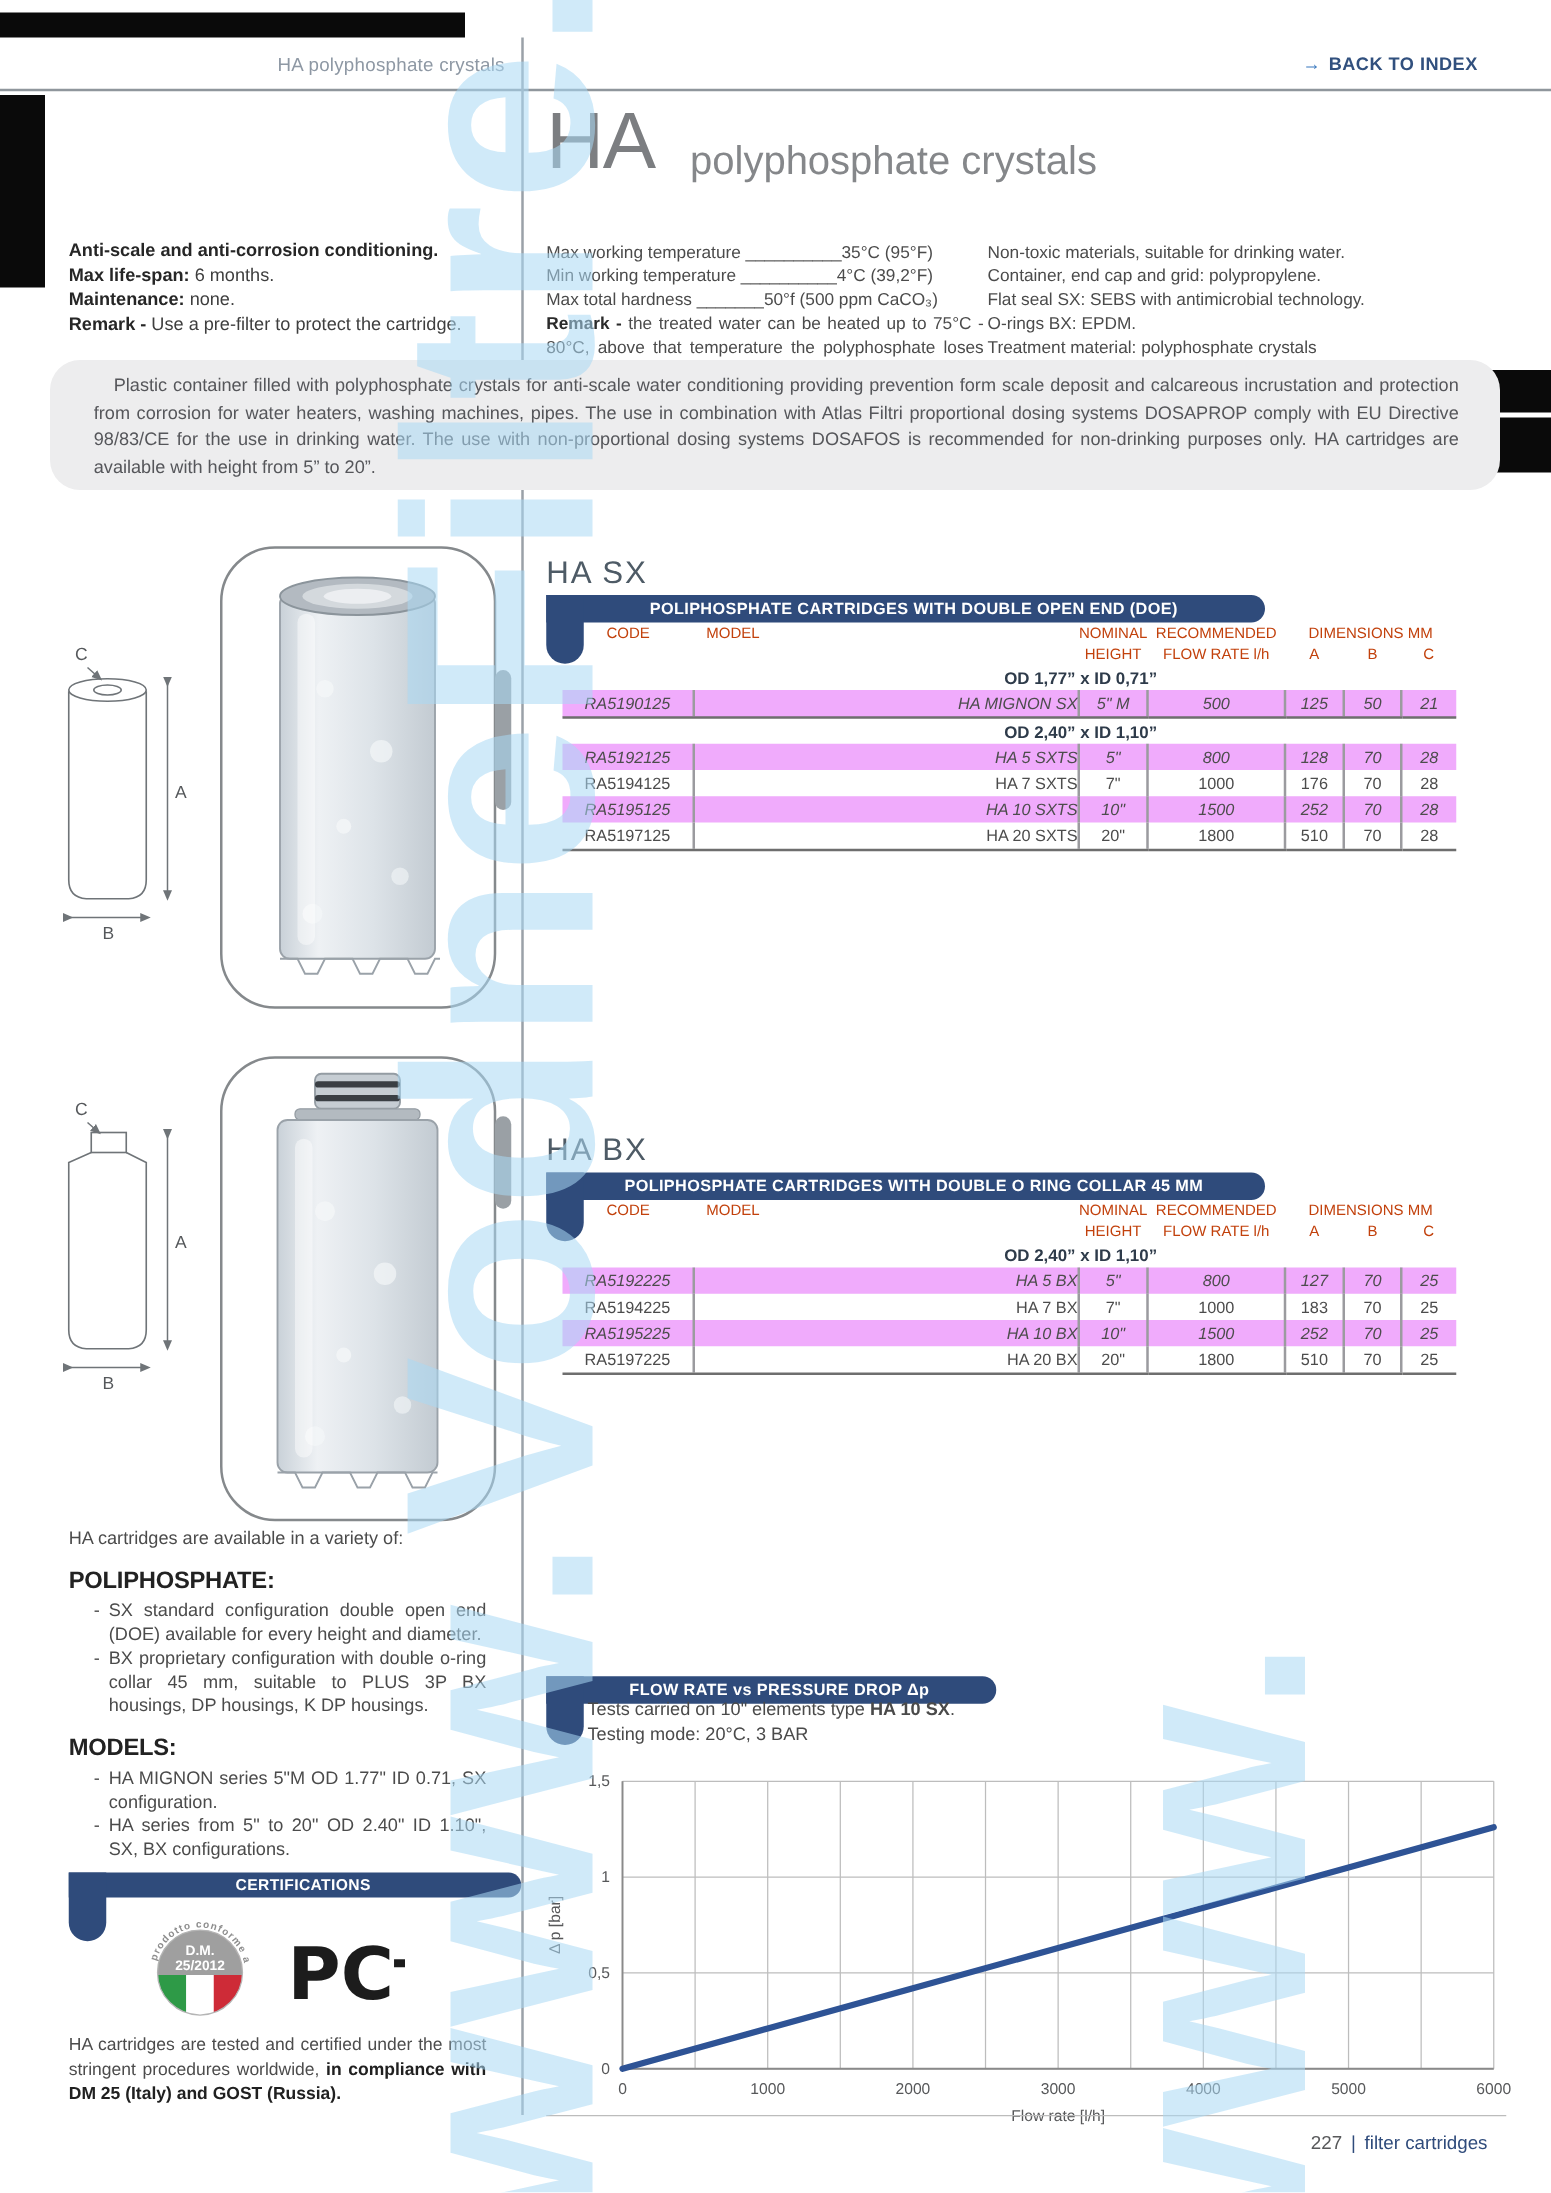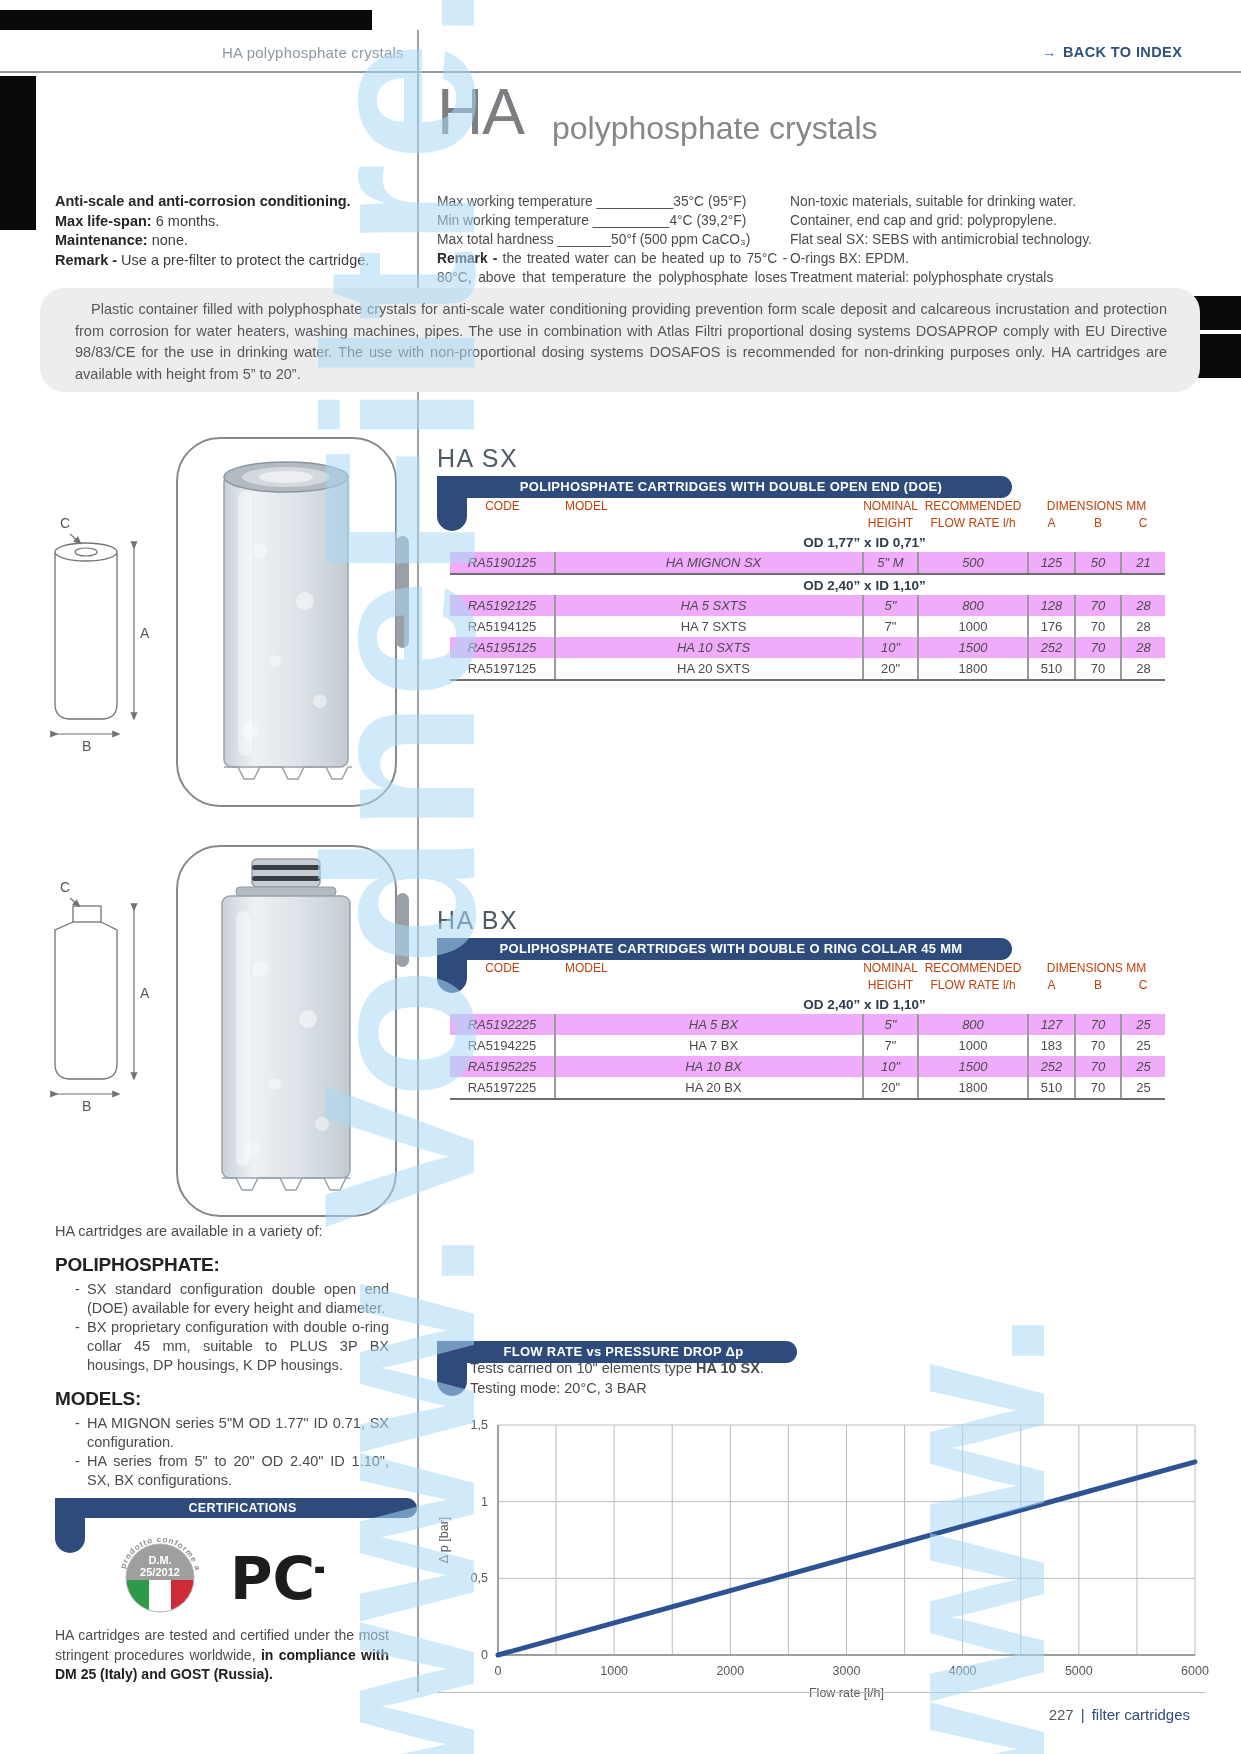--- a/index.html
+++ b/index.html
@@ -43,21 +43,21 @@
 
   
   .frame{border:2px solid #85898c;border-radius:44px;background:#fff;}
   .capsule{background:#9aa0a5;border-radius:7px;}
 
   
   table.spec{position:absolute;border-collapse:collapse;table-layout:fixed;width:715px;}
   table.spec th{font-size:12px;font-weight:normal;color:#c2410c;padding:1px 0;line-height:15px;vertical-align:top;}
   table.spec th.lft{text-align:left;padding-left:10px;}
   table.spec td{font-size:13px;color:#4c4c4c;height:21px;padding:0;text-align:center;}
-  table.spec td.c1{text-align:center;padding-left:9px;margin-left:14px;}
+  table.spec td.c1{text-align:right;padding-left:9px;margin-left:14px;}
   table.spec tbody td + td{border-left:2px solid #9b9b9f;}
   table.spec tr.t-subrow td{border-left:none !important;height:20px;}
   table.spec tr.t-subrow td.sub{text-align:center;padding-left:9px;font-weight:bold;color:#2e3b4a;font-size:13.5px;margin-top:48px;}
   table.spec tr.shade td{background:#f0abfc;font-style:italic;}
   table.spec tr.grp-end td{border-bottom:2px solid #6e6e6e;}
 
   
   .variety{left:55px;top:1222px;width:334px;color:#4b4b4b;}
   .variety .lead{font-size:14.5px;line-height:19px;}
   .h-list{font-size:19px;font-weight:bold;color:#222;letter-spacing:-.2px;margin:13px 0 4px 0;}

